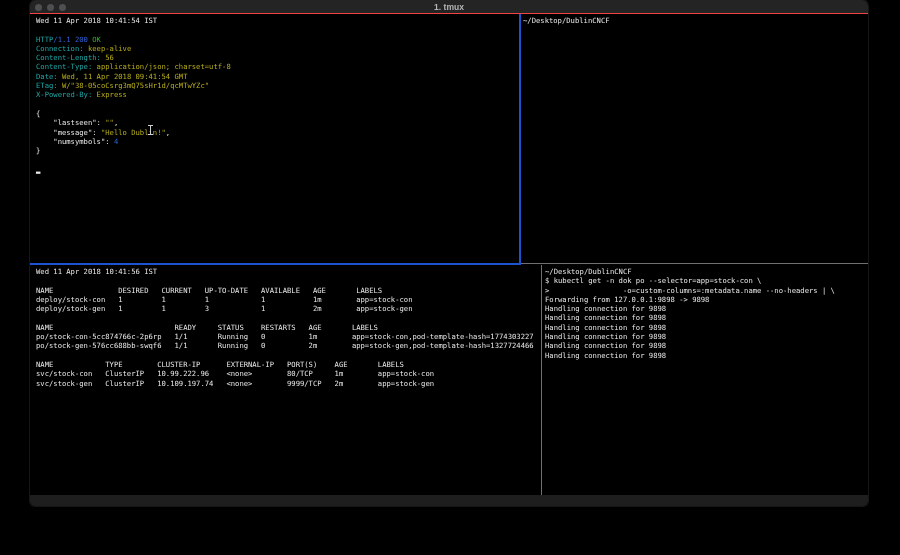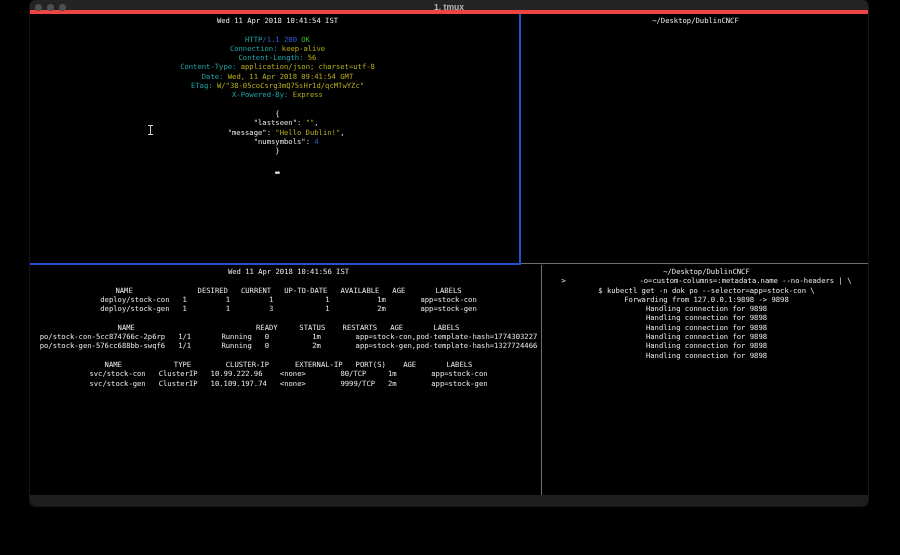--- a/index.html
+++ b/index.html
@@ -17,28 +17,28 @@
     --http-green:#28b428;
     --http-blue:#2f62d4;
   }
   *{margin:0;padding:0;box-sizing:border-box;}
   html,body{width:900px;height:555px;overflow:hidden;}
   body{background:var(--background);font-family:"DejaVu Sans Mono","Liberation Mono",monospace;}
   .screen{position:relative;width:900px;height:555px;background:var(--background);}
   .window{position:absolute;left:30px;top:0;width:838px;height:506px;background:#000;
           border-radius:6px 6px 5px 5px;overflow:hidden;box-shadow:0 0 0 1px #161616;}
   .titlebar{position:absolute;left:0;top:0;right:0;height:14px;background:var(--titlebar-bg);
-            border-bottom:4px solid #ef4444;}
+            border-bottom:1px solid #ef4444;}
   .lights{position:absolute;left:5px;top:0;height:14px;display:flex;align-items:center;gap:5px;}
   .light{width:7px;height:7px;border-radius:50%;background:var(--traffic-light-inactive);display:inline-block;}
   .title{position:absolute;left:0;right:0;top:0;height:14px;line-height:14px;text-align:center;
          font-family:"Liberation Sans","DejaVu Sans",sans-serif;font-size:8.5px;font-weight:700;
          color:var(--titlebar-text);}
   .term{position:absolute;left:0;top:14px;right:0;bottom:11px;background:#000;}
-  .pane{position:absolute;overflow:hidden;padding:2px 0 0 6px;text-align:center;}
+  .pane{position:absolute;overflow:hidden;padding:2px 0 0 6px;}
   .pane-tl{left:0;top:0;width:489px;height:249px;}
   .pane-tr{left:491px;top:0;right:0;height:249px;padding-left:2px;}
   .pane-bl{left:0;top:251px;width:511px;bottom:0;}
   .pane-br{left:512px;top:251px;right:0;bottom:0;padding-left:3px;}
   .divider{position:absolute;}
   .div-v-top{left:489px;top:0;width:2px;height:249px;background:var(--active-border);}
   .div-h-left{left:0;top:249px;width:491px;height:2px;background:var(--active-border);}
   .div-h-right{left:491px;top:249px;right:0;height:1px;background:var(--inactive-border);}
   .div-v-bottom{left:511px;top:251px;width:1px;bottom:0;background:var(--inactive-border);}
   .tline{white-space:pre;font-size:7.2px;line-height:9.3px;height:9.3px;color:var(--text-white);}
@@ -112,22 +112,22 @@
           <div class="tline"><span class="c-white">po/stock-con-5cc874766c-2p6rp   1/1       Running   0          1m        app=stock-con,pod-template-hash=1774303227</span></div>
           <div class="tline"><span class="c-white">po/stock-gen-576cc688bb-swqf6   1/1       Running   0          2m        app=stock-gen,pod-template-hash=1327724466</span></div>
           <div class="tline">&nbsp;</div>
           <div class="tline"><span class="c-white">NAME            TYPE        CLUSTER-IP      EXTERNAL-IP   PORT(S)    AGE       LABELS</span></div>
           <div class="tline"><span class="c-white">svc/stock-con   ClusterIP   10.99.222.96    &lt;none&gt;        80/TCP     1m        app=stock-con</span></div>
           <div class="tline"><span class="c-white">svc/stock-gen   ClusterIP   10.109.197.74   &lt;none&gt;        9999/TCP   2m        app=stock-gen</span></div>
         </div>
       <div class="divider div-v-bottom"></div>
       <div class="pane pane-br">
           <div class="tline"><span class="c-white">~/Desktop/DublinCNCF</span></div>
+          <div class="tline"><span class="c-white">$ kubectl get -n dok po --selector=app=stock-con \</span></div>
           <div class="tline"><span class="c-white">&gt;                 -o=custom-columns=:metadata.name --no-headers | \</span></div>
-          <div class="tline"><span class="c-white">$ kubectl get -n dok po --selector=app=stock-con \</span></div>
           <div class="tline"><span class="c-white">Forwarding from 127.0.0.1:9898 -&gt; 9898</span></div>
           <div class="tline"><span class="c-white">Handling connection for 9898</span></div>
           <div class="tline"><span class="c-white">Handling connection for 9898</span></div>
           <div class="tline"><span class="c-white">Handling connection for 9898</span></div>
           <div class="tline"><span class="c-white">Handling connection for 9898</span></div>
           <div class="tline"><span class="c-white">Handling connection for 9898</span></div>
           <div class="tline"><span class="c-white">Handling connection for 9898</span></div>
         </div>
       <div class="ibeam"></div>
     </div>

